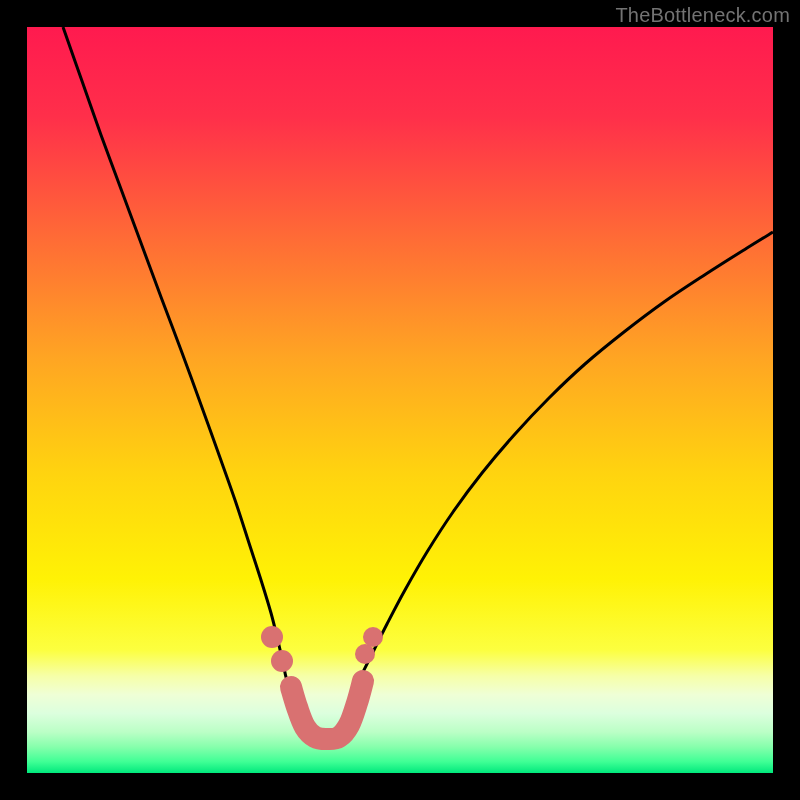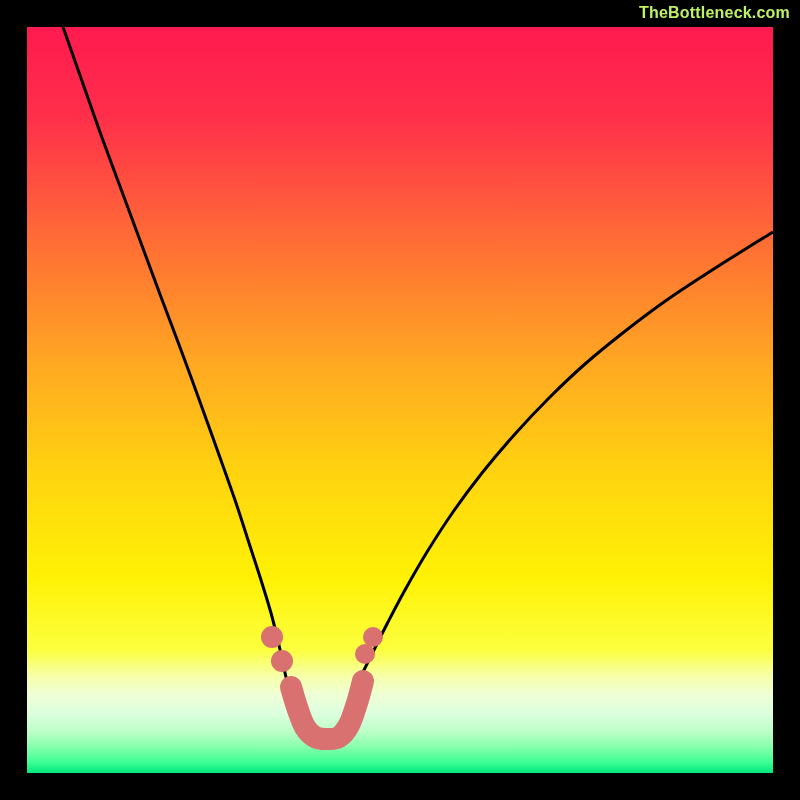--- a/index.html
+++ b/index.html
@@ -21,23 +21,23 @@
   }
   .gradient {
     position: absolute;
     left: 0; top: 0;
     width: 100%; height: 100%;
   }
   .watermark {
     position: absolute;
     top: 4px;
     right: 10px;
-    color: #bef264;
-    font-size: 16px;
-    font-weight: 700;
+    color: #737373;
+    font-size: 20px;
+    font-weight: 400;
     font-family: Arial, sans-serif;
     letter-spacing: 0.2px;
   }
   svg.curves {
     position: absolute;
     left: 0; top: 0;
     width: 746px;
     height: 746px;
     overflow: visible;
   }

